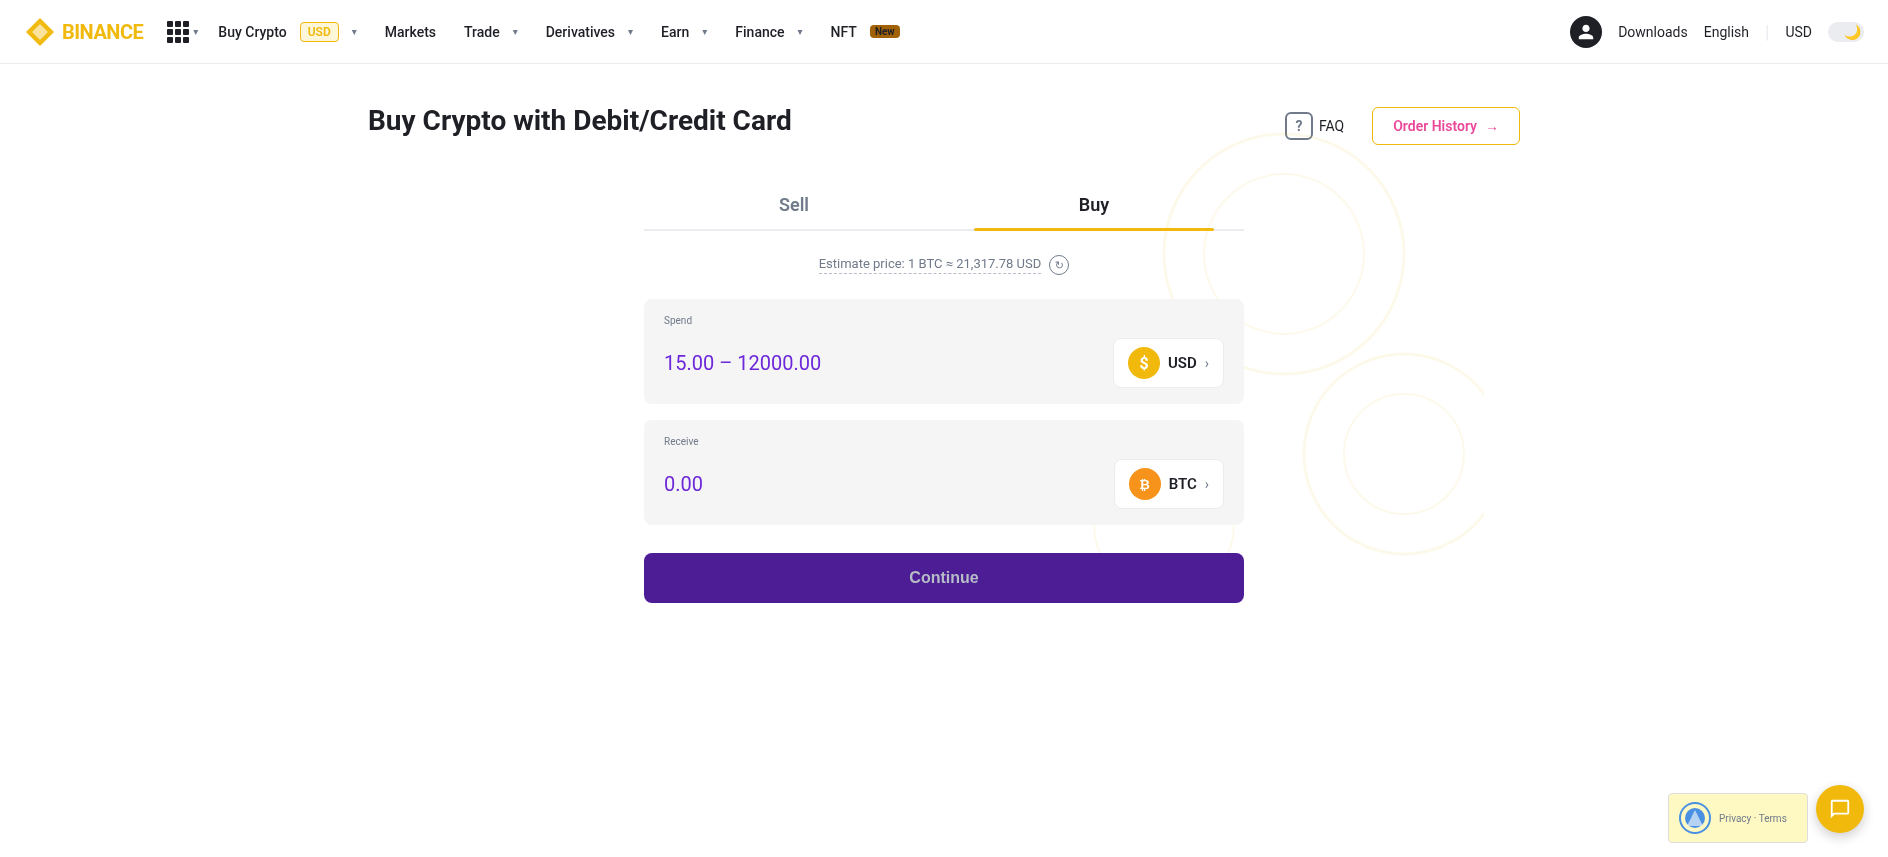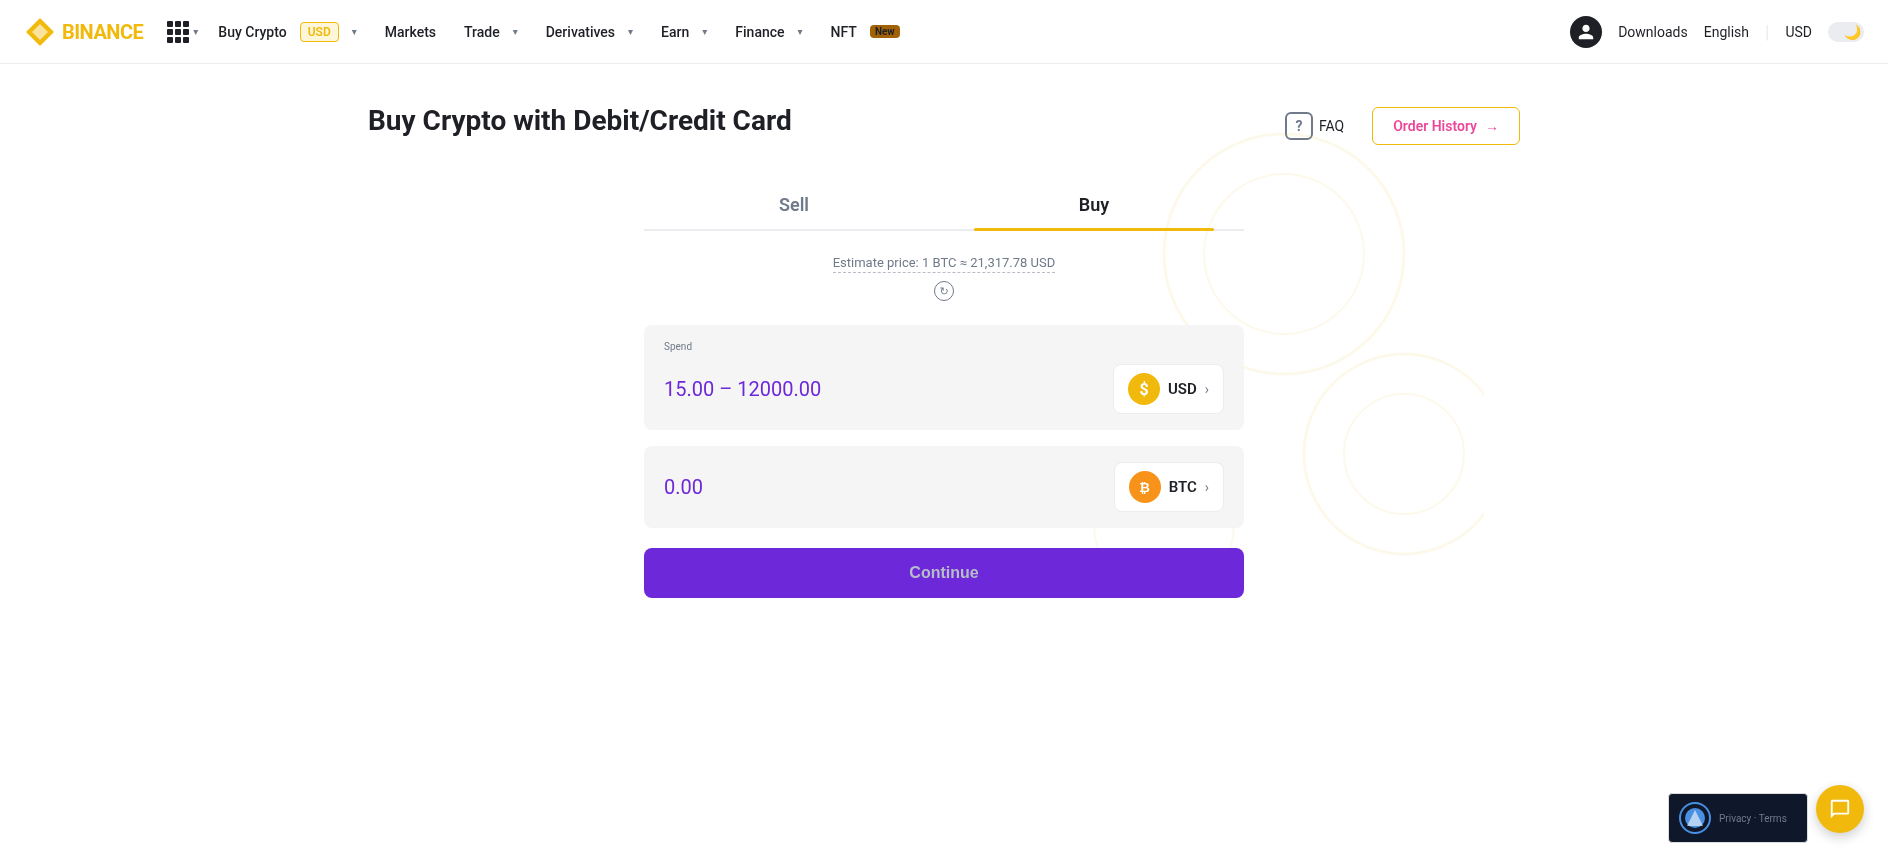--- a/index.html
+++ b/index.html
@@ -81,22 +81,22 @@
       color: #707a8a; cursor: pointer; position: relative;
     }
     .tab.active { color: #1e2026; }
     .tab.active::after {
       content: ''; position: absolute; bottom: -2px; left: 10%; right: 10%;
       height: 3px; background: #f0b90b; border-radius: 2px;
     }
 
     
     .estimate-row {
-      display: flex; align-items: center; justify-content: flex-end; gap: 8px;
-      margin-bottom: 24px; font-size: 13px; color: #707a8a; flex-direction: column;
+      display: flex; align-items: center; justify-content: center; gap: 8px;
+      margin-bottom: 24px; font-size: 13px; color: #707a8a;
     }
     .estimate-text { border-bottom: 1px dashed #b7bdc6; padding-bottom: 2px; }
     .refresh-icon {
       width: 20px; height: 20px; border: 1.5px solid #707a8a; border-radius: 50%;
       display: flex; align-items: center; justify-content: center; cursor: pointer;
       font-size: 11px; color: #707a8a;
     }
 
     
     .input-section {
@@ -128,44 +128,44 @@
       font-size: 12px; color: #707a8a; margin-bottom: 8px;
     }
     .info-icon {
       width: 14px; height: 14px; border-radius: 50%; border: 1.5px solid #707a8a;
       display: flex; align-items: center; justify-content: center;
       font-size: 9px; font-weight: 700; color: #707a8a;
     }
 
     
     .continue-btn {
-      width: 100%; padding: 16px; background: #6d28d9; border: none; border-radius: 8px;
+      width: 100%; padding: 16px; background: #4c1d95; border: none; border-radius: 8px;
       font-size: 16px; font-weight: 600; color: #b7bdc6; cursor: not-allowed;
-      margin-top: 4px;
+      margin-top: 12px;
     }
 
     
     .bg-decoration {
       position: absolute; top: 40px; right: 60px; width: 400px; height: 600px;
       pointer-events: none; opacity: 0.08; z-index: 0;
     }
 
     
     .chat-widget {
       position: fixed; bottom: 24px; right: 24px;
       width: 48px; height: 48px; background: #f0b90b; border-radius: 50%;
       display: flex; align-items: center; justify-content: center;
       cursor: pointer; box-shadow: 0 4px 12px rgba(0,0,0,0.2); z-index: 100;
     }
     .chat-widget svg { width: 22px; height: 22px; fill: white; }
 
     
     .recaptcha-badge {
       position: fixed; bottom: 14px; right: 80px; z-index: 99;
-      background: #0f172a; border: 1px solid #ddd; border-radius: 4px;
+      background: #fef9c3; border: 1px solid #ddd; border-radius: 4px;
       padding: 8px 10px; display: flex; align-items: center; gap: 8px;
       font-size: 10px; color: #707a8a; width: 140px;
     }
     .recaptcha-logo {
       width: 32px; height: 32px; border-radius: 50%; overflow: hidden;
       display: flex; align-items: center; justify-content: center;
       border: 2px solid #4a90e2;
     }
 
     .form-inner { position: relative; z-index: 1; }
@@ -294,20 +294,21 @@
         <div class="currency-selector">
           <div class="currency-icon-usd">$</div>
           <span class="currency-name">USD</span>
           <span class="currency-chevron">›</span>
         </div>
       </div>
     </div>
 
     
     <div class="input-section">
+      <div class="input-section-label">Receive</div>
       <div class="input-row">
         <span class="input-value">0.00</span>
         <div class="currency-selector">
           <div class="currency-icon-btc">₿</div>
           <span class="currency-name">BTC</span>
           <span class="currency-chevron">›</span>
         </div>
       </div>
     </div>
 

